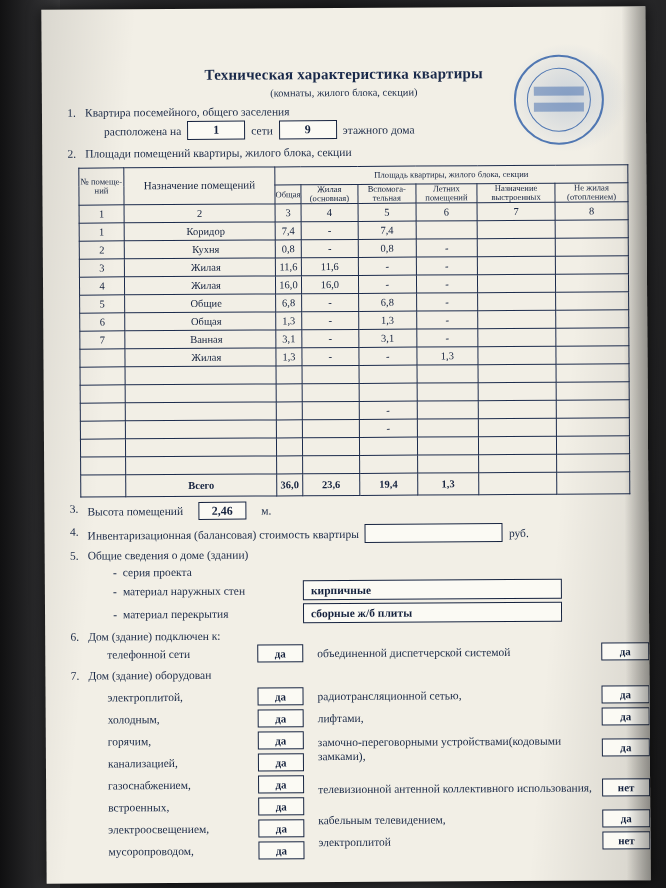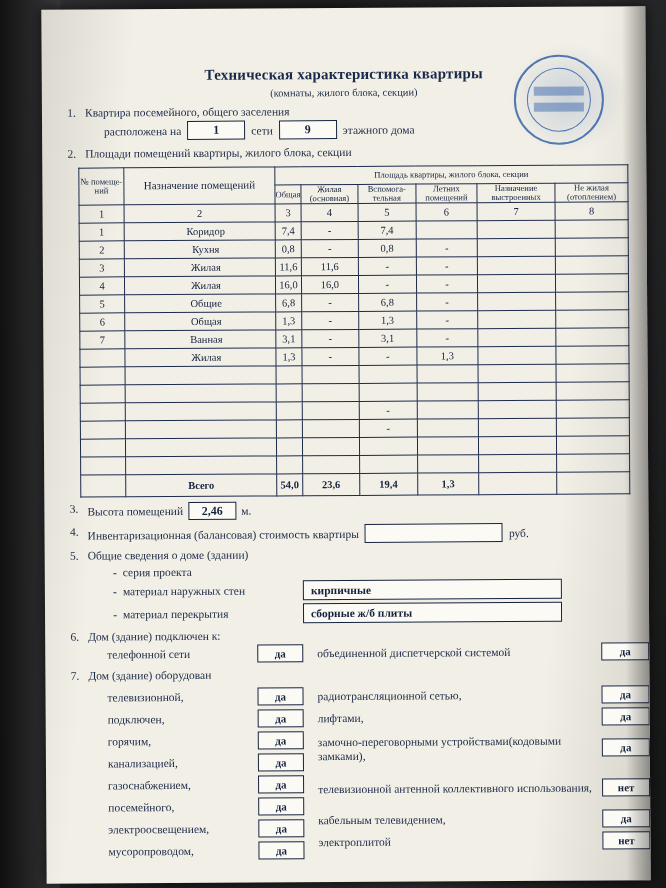--- a/index.html
+++ b/index.html
@@ -65,21 +65,21 @@
   .tbl-wrap{margin:8px 18px 0 36px;}
   table{border-collapse:collapse;width:100%;font-size:10.5px;color:#16233f;}
   table td,table th{border:1px solid #1d2c4d;text-align:center;padding:0;height:17px;font-weight:normal;}
   th{font-size:9px;line-height:1.05;padding:2px 1px;}
   .c-name{text-align:center;padding-left:12px;}
   .small{font-size:8.6px;line-height:1.05;}
   .tot td{font-weight:bold;height:21px;}
   .tot .lbl{font-weight:bold;}
   .line{display:flex;align-items:center;margin-top:6px;}
   .ind{margin-left:62px;}
-  .b-h{width:46px;height:16px;margin:0 5px;}
+  .b-h{width:46px;height:16px;margin:0 15px;}
   .b-cost{width:136px;height:17px;margin:0 6px;}
   .b-wide{width:250px;height:18px;margin-left:8px;justify-content:flex-start;padding-left:7px;font-weight:bold;font-size:11.5px;}
   .dash{display:inline-block;width:16px;text-align:center;}
   .b-yes{width:44px;height:16px;font-size:11px;}
   .b-yes2{width:46px;height:16px;font-size:11px;}
   .twocol{display:flex;align-items:center;}
   .lcol{width:200px;}
   .rcol{flex:1;display:flex;align-items:center;}
   .rlabel{flex:1;padding-left:10px;}
   .eq-row{display:flex;align-items:center;margin-top:4px;}
@@ -297,21 +297,21 @@
           <td></td>
           <td></td>
           <td></td>
           <td></td>
           <td></td>
         </tr>
 
         <tr class="tot">
           <td></td>
           <td class="lbl">Всего</td>
-          <td>54,0</td>
+          <td>36,0</td>
           <td>23,6</td>
           <td>19,4</td>
           <td>1,3</td>
           <td></td>
           <td></td>
         </tr>
       </tbody>
         </table>
     </div>
 
@@ -370,41 +370,41 @@
     </div>
 
     <div class="numline" style="margin-top:6px">
       <div class="num">7.</div>
       <div class="txt">Дом (здание) оборудован</div>
     </div>
 
     <div style="margin-left:62px;margin-top:3px;display:flex">
       <div style="width:200px">
         <div class="eq-row">
-          <span style="width:150px">телевизионной,</span>
-          <span class="box b-yes">да</span>
-        </div>
-        <div class="eq-row">
-          <span style="width:150px">подключен,</span>
+          <span style="width:150px">электроплитой,</span>
+          <span class="box b-yes">да</span>
+        </div>
+        <div class="eq-row">
+          <span style="width:150px">холодным,</span>
           <span class="box b-yes">да</span>
         </div>
         <div class="eq-row">
           <span style="width:150px">горячим,</span>
           <span class="box b-yes">да</span>
         </div>
         <div class="eq-row">
           <span style="width:150px">канализацией,</span>
           <span class="box b-yes">да</span>
         </div>
         <div class="eq-row">
           <span style="width:150px">газоснабжением,</span>
           <span class="box b-yes">да</span>
         </div>
         <div class="eq-row">
-          <span style="width:150px">посемейного,</span>
+          <span style="width:150px">встроенных,</span>
           <span class="box b-yes">да</span>
         </div>
         <div class="eq-row">
           <span style="width:150px">электроосвещением,</span>
           <span class="box b-yes">да</span>
         </div>
         <div class="eq-row">
           <span style="width:150px">мусоропроводом,</span>
           <span class="box b-yes">да</span>
         </div>

